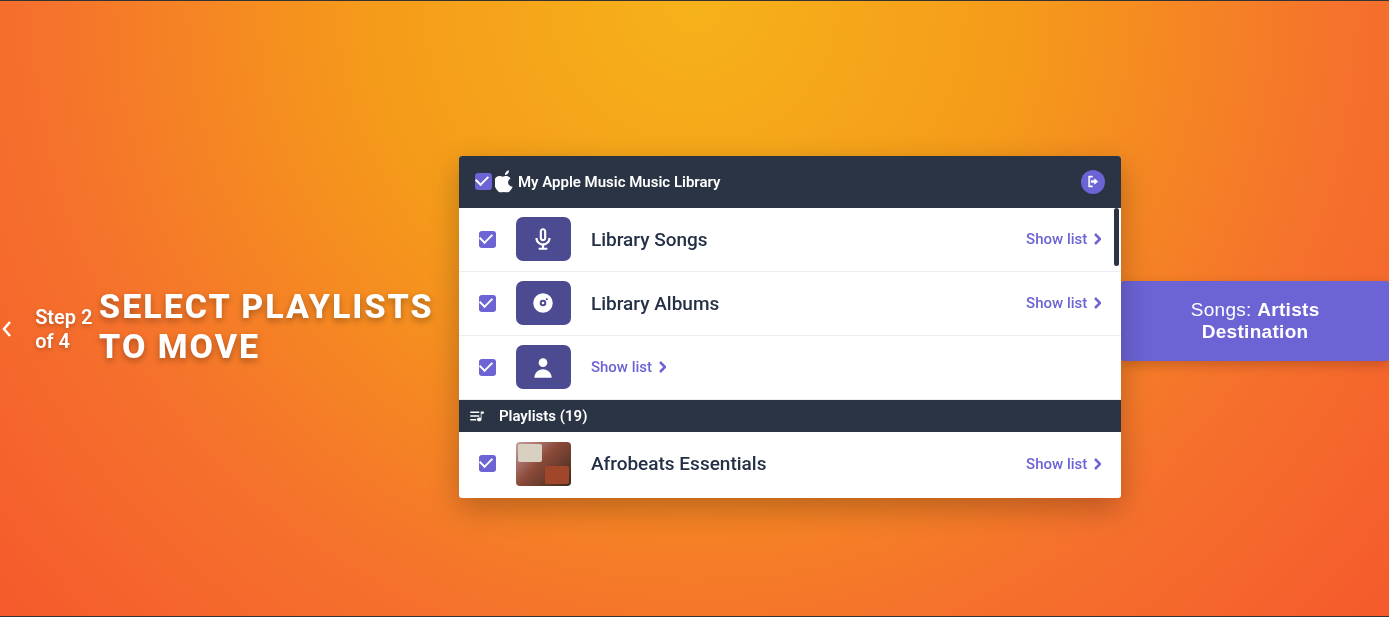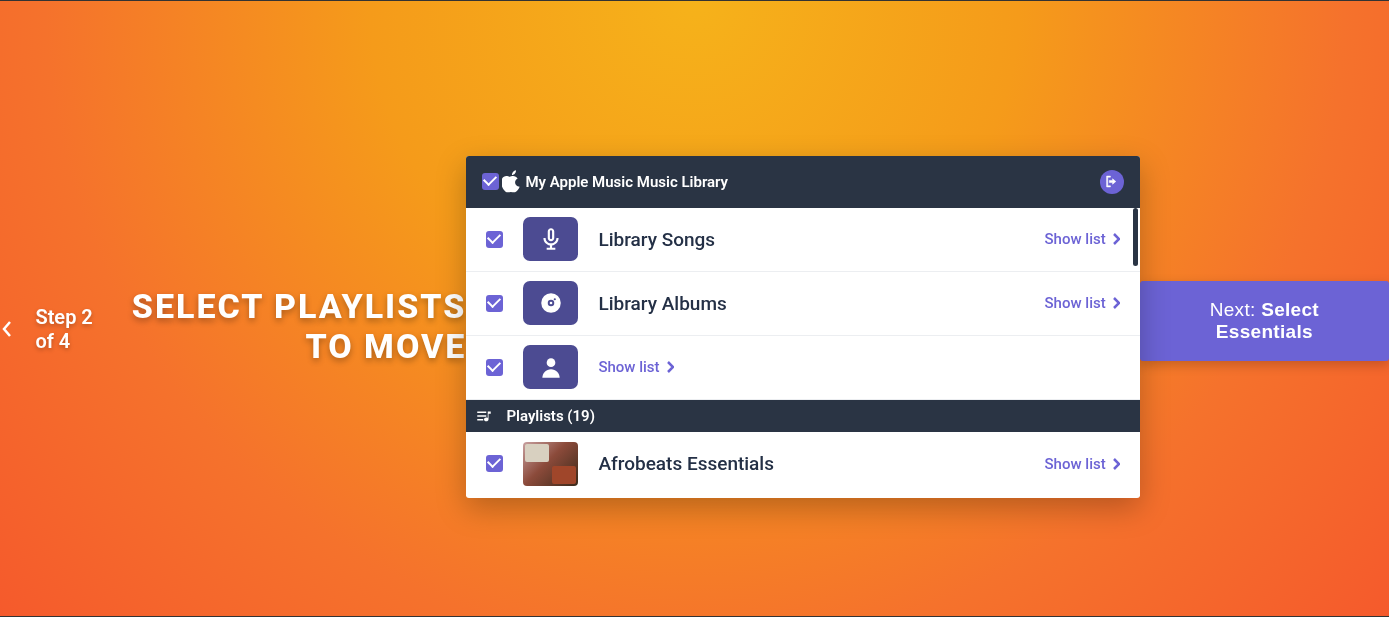--- a/index.html
+++ b/index.html
@@ -20,21 +20,20 @@
   .back-chevron {
     width: 20px; height: 20px;
     display: flex; align-items: center; justify-content: center;
     cursor: pointer;
   }
   .back-chevron svg { stroke: #fff; stroke-width: 2.5; fill: none; }
   .title {
     margin-top: 34px;
     color: #fff; font-size: 34px; font-weight: 800; letter-spacing: 2px;
     text-shadow: 0 3px 6px rgba(0,0,0,0.3);
-    text-align: right;
   }
   .panel {
     margin-top: 36px;
     width: 930px;
     height: 342px;
     background: #fff;
     border-radius: 3px;
     box-shadow: 0 10px 30px rgba(0,0,0,0.25);
     overflow: hidden;
     position: relative;
@@ -232,15 +231,15 @@
           <svg width="8" height="12" viewBox="0 0 8 12">
               <path d="M2 1l5 5-5 5"></path>
             </svg>
         </div>
       </div>
 
     </div>
   </div>
 
   <button class="next-btn">
-    <span>Next: </span><span class="bold">Select Essentials</span>
+    <span>Songs: </span><span class="bold">Artists Destination</span>
   </button>
 </div>
 
 </body></html>

